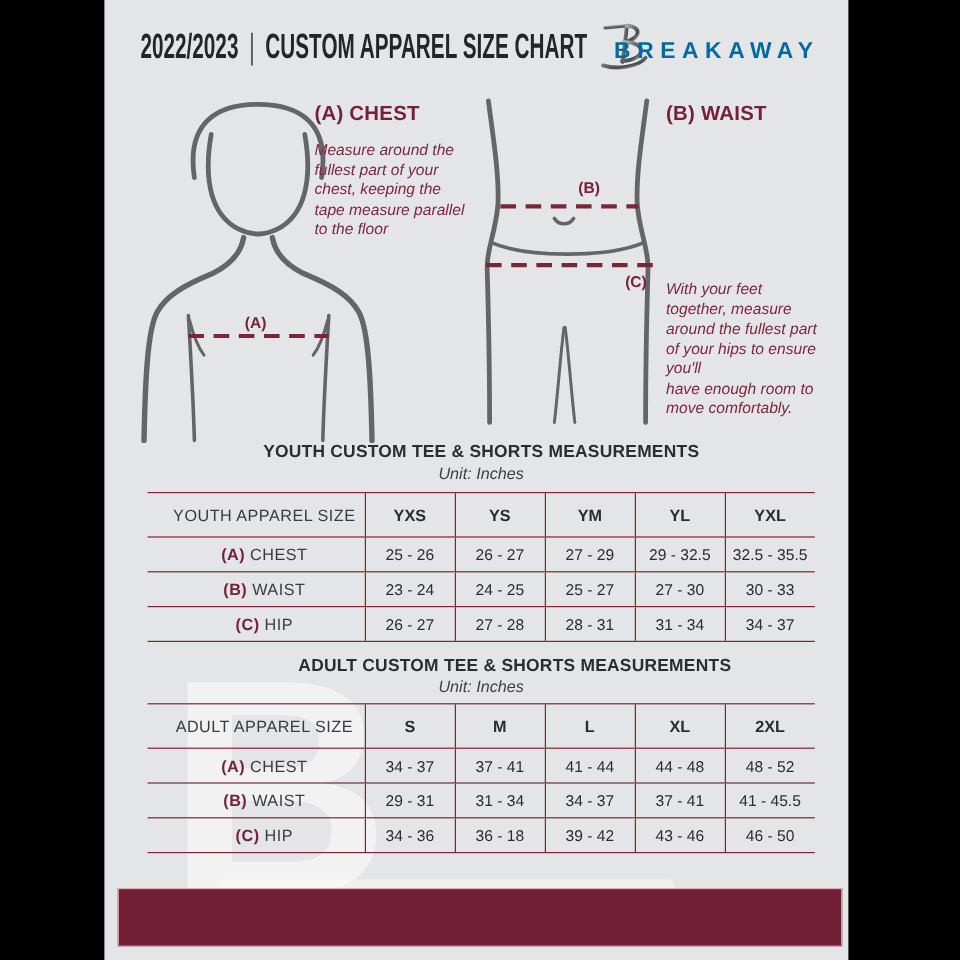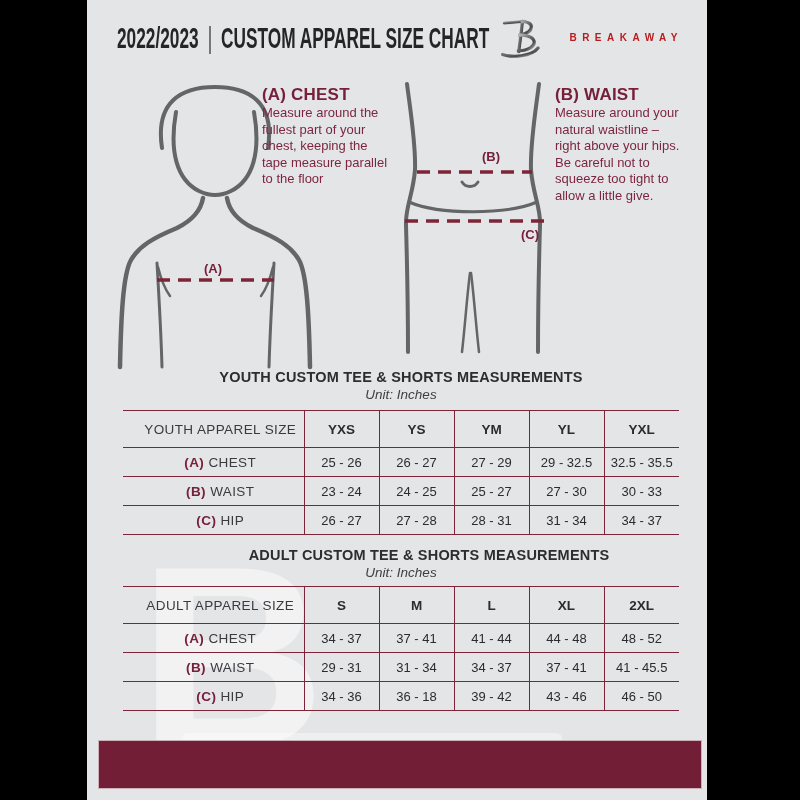--- a/index.html
+++ b/index.html
@@ -14,29 +14,29 @@
     background:#e4e5e7;
   }
   
   .hdr-title{
     left:30px;top:22px;white-space:nowrap;
     font-weight:bold;font-size:27px;color:#242528;
     transform:scale(0.64,1.08);transform-origin:left top;
   }
   .hdr-sep{font-weight:normal;color:#4a4b4d;padding:0 14px;}
   .brand{
-    right:24px;top:32px;font-weight:bold;font-size:10px;
-    letter-spacing:5.5px;color:#b91c1c;
+    right:24px;top:32px;font-weight:bold;font-size:19px;
+    letter-spacing:5.5px;color:#0369a1;
   }
   .logo-box{left:411px;top:14px;width:46px;height:46px;}
   
   .inst-head{font-size:17px;font-weight:bold;color:#77203a;letter-spacing:.2px;}
   .inst-body{
-    font-size:13px;color:#7d2640;
-    line-height:16.5px;white-space:pre-line;margin-top:0;
+    font-size:13px;font-style:italic;color:#7d2640;
+    line-height:16.5px;white-space:pre-line;margin-top:12px;
   }
   .inst-a{left:175px;top:85px;width:170px;}
   .inst-b{left:468px;top:85px;width:158px;}
   .inst-c{left:468px;top:221px;width:160px;}
   .fig-label{
     width:40px;text-align:center;font-size:13px;font-weight:bold;color:#77203a;
   }
   
   .tbl-title{
     left:0;width:628px;text-align:center;
@@ -151,28 +151,29 @@
   <div class="abs inst-a">
     <div class="inst-head">(A) CHEST</div>
     <div class="inst-body">Measure around the
 fullest part of your
 chest, keeping the
 tape measure parallel
 to the floor</div>
   </div>
   <div class="abs inst-b">
     <div class="inst-head">(B) WAIST</div>
-    <div class="inst-body">Measure around your
-natural waistline –
-right above your hips.
-Be careful not to
-squeeze too tight to
-allow a little give.</div>
   </div>
   <div class="abs inst-c">
+    <div class="inst-body">With your feet
+together, measure
+around the fullest part
+of your hips to ensure
+you'll
+have enough room to
+move comfortably.</div>
   </div>
 
   <div class="abs watermark">B</div>
   <div class="abs watermark-bar"></div>
 
   <div class="abs tbl-title" style="top:369px;">YOUTH CUSTOM TEE &amp; SHORTS MEASUREMENTS</div>
   <div class="abs tbl-unit" style="top:387px;">Unit: Inches</div>
   <table class="size-table" style="top:410px;">
       <colgroup>
         <col style="width: 181px;">

